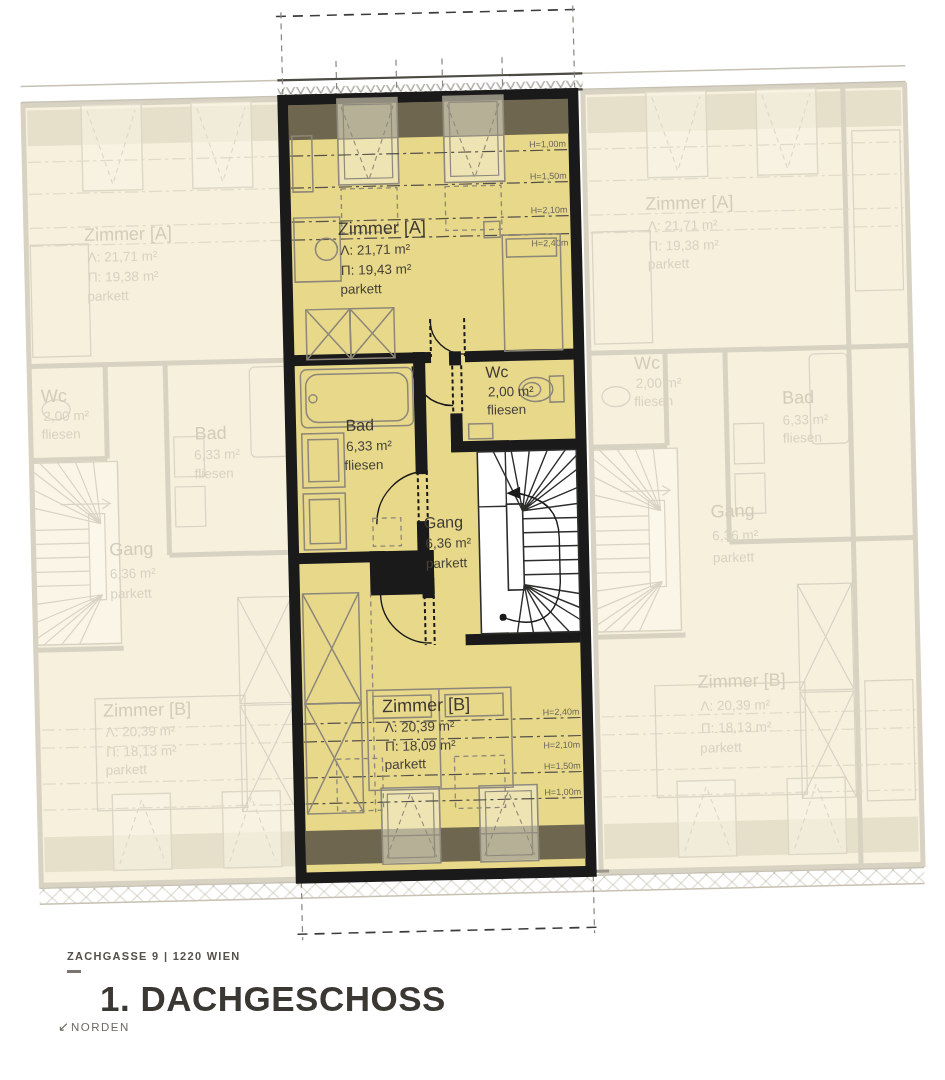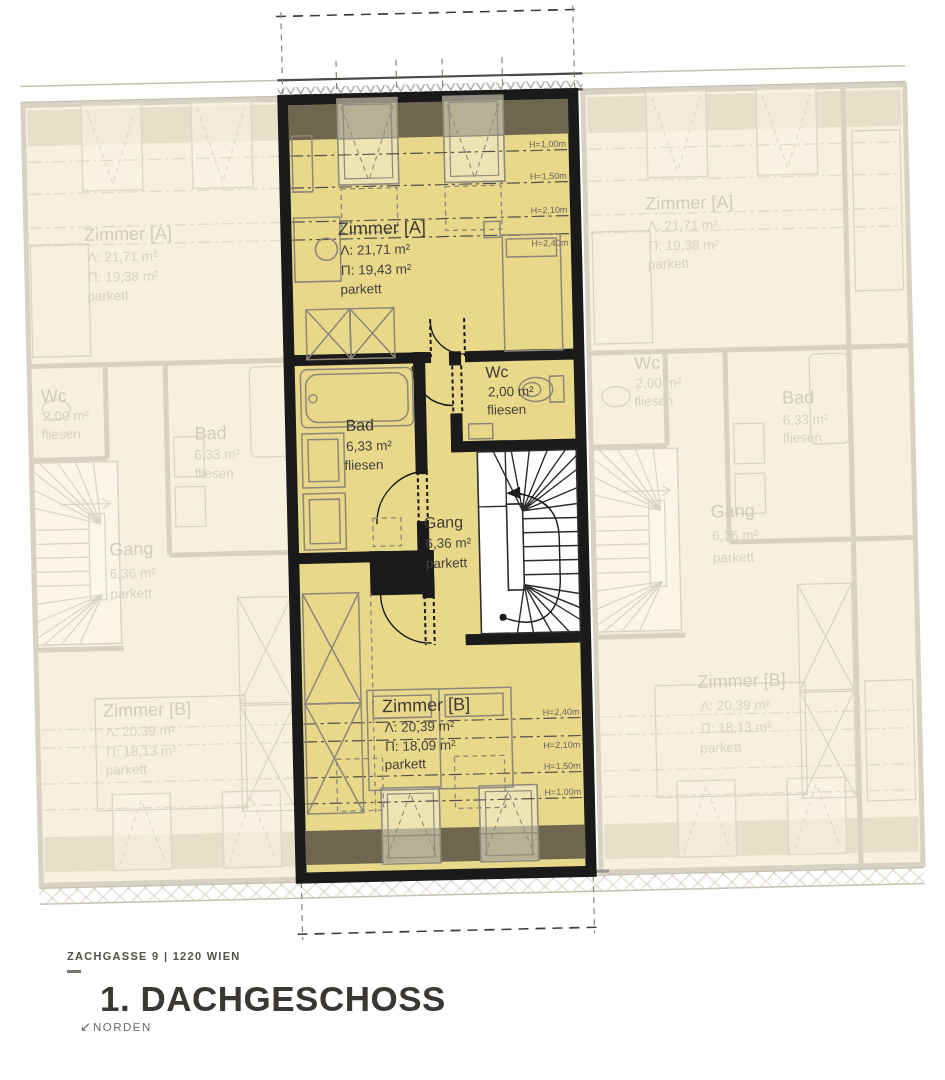--- a/index.html
+++ b/index.html
@@ -32,21 +32,21 @@
   .fdormer-v{stroke:#ddd7c6;stroke-width:1.1;stroke-dasharray:5 4;fill:none;}
   .guided{stroke:#8a857b;stroke-width:1.2;stroke-dasharray:6 5;fill:none;}
   .eaves-l{stroke:#c6c1b2;stroke-width:1.6;fill:none;}
   .eaves-d{stroke:#4c4a45;stroke-width:2.2;fill:none;}
   
   .addr{position:absolute;left:67px;top:950px;font-size:11px;font-weight:bold;
         letter-spacing:1.3px;color:#55514b;}
   .addr-dash{position:absolute;left:67px;top:970px;width:14px;height:3px;background:#7a766f;}
   .title{position:absolute;left:65px;top:979px;font-size:35px;font-weight:bold;
          letter-spacing:0.5px;color:#3b3733;margin-left:35px;}
-  .north{position:absolute;left:80px;top:1019px;font-size:11.5px;letter-spacing:1.5px;
+  .north{position:absolute;left:58px;top:1019px;font-size:11.5px;letter-spacing:1.5px;
          color:#6e6a64;}
   .north .arr{font-size:13px;letter-spacing:0;margin-right:2px;}
 </style>
 </head>
 <body>
 
 <div id="page">
 <svg width="945" height="1080" viewBox="0 0 945 1080">
   <defs>
     <pattern id="pxh" patternUnits="userSpaceOnUse" width="34" height="16">

